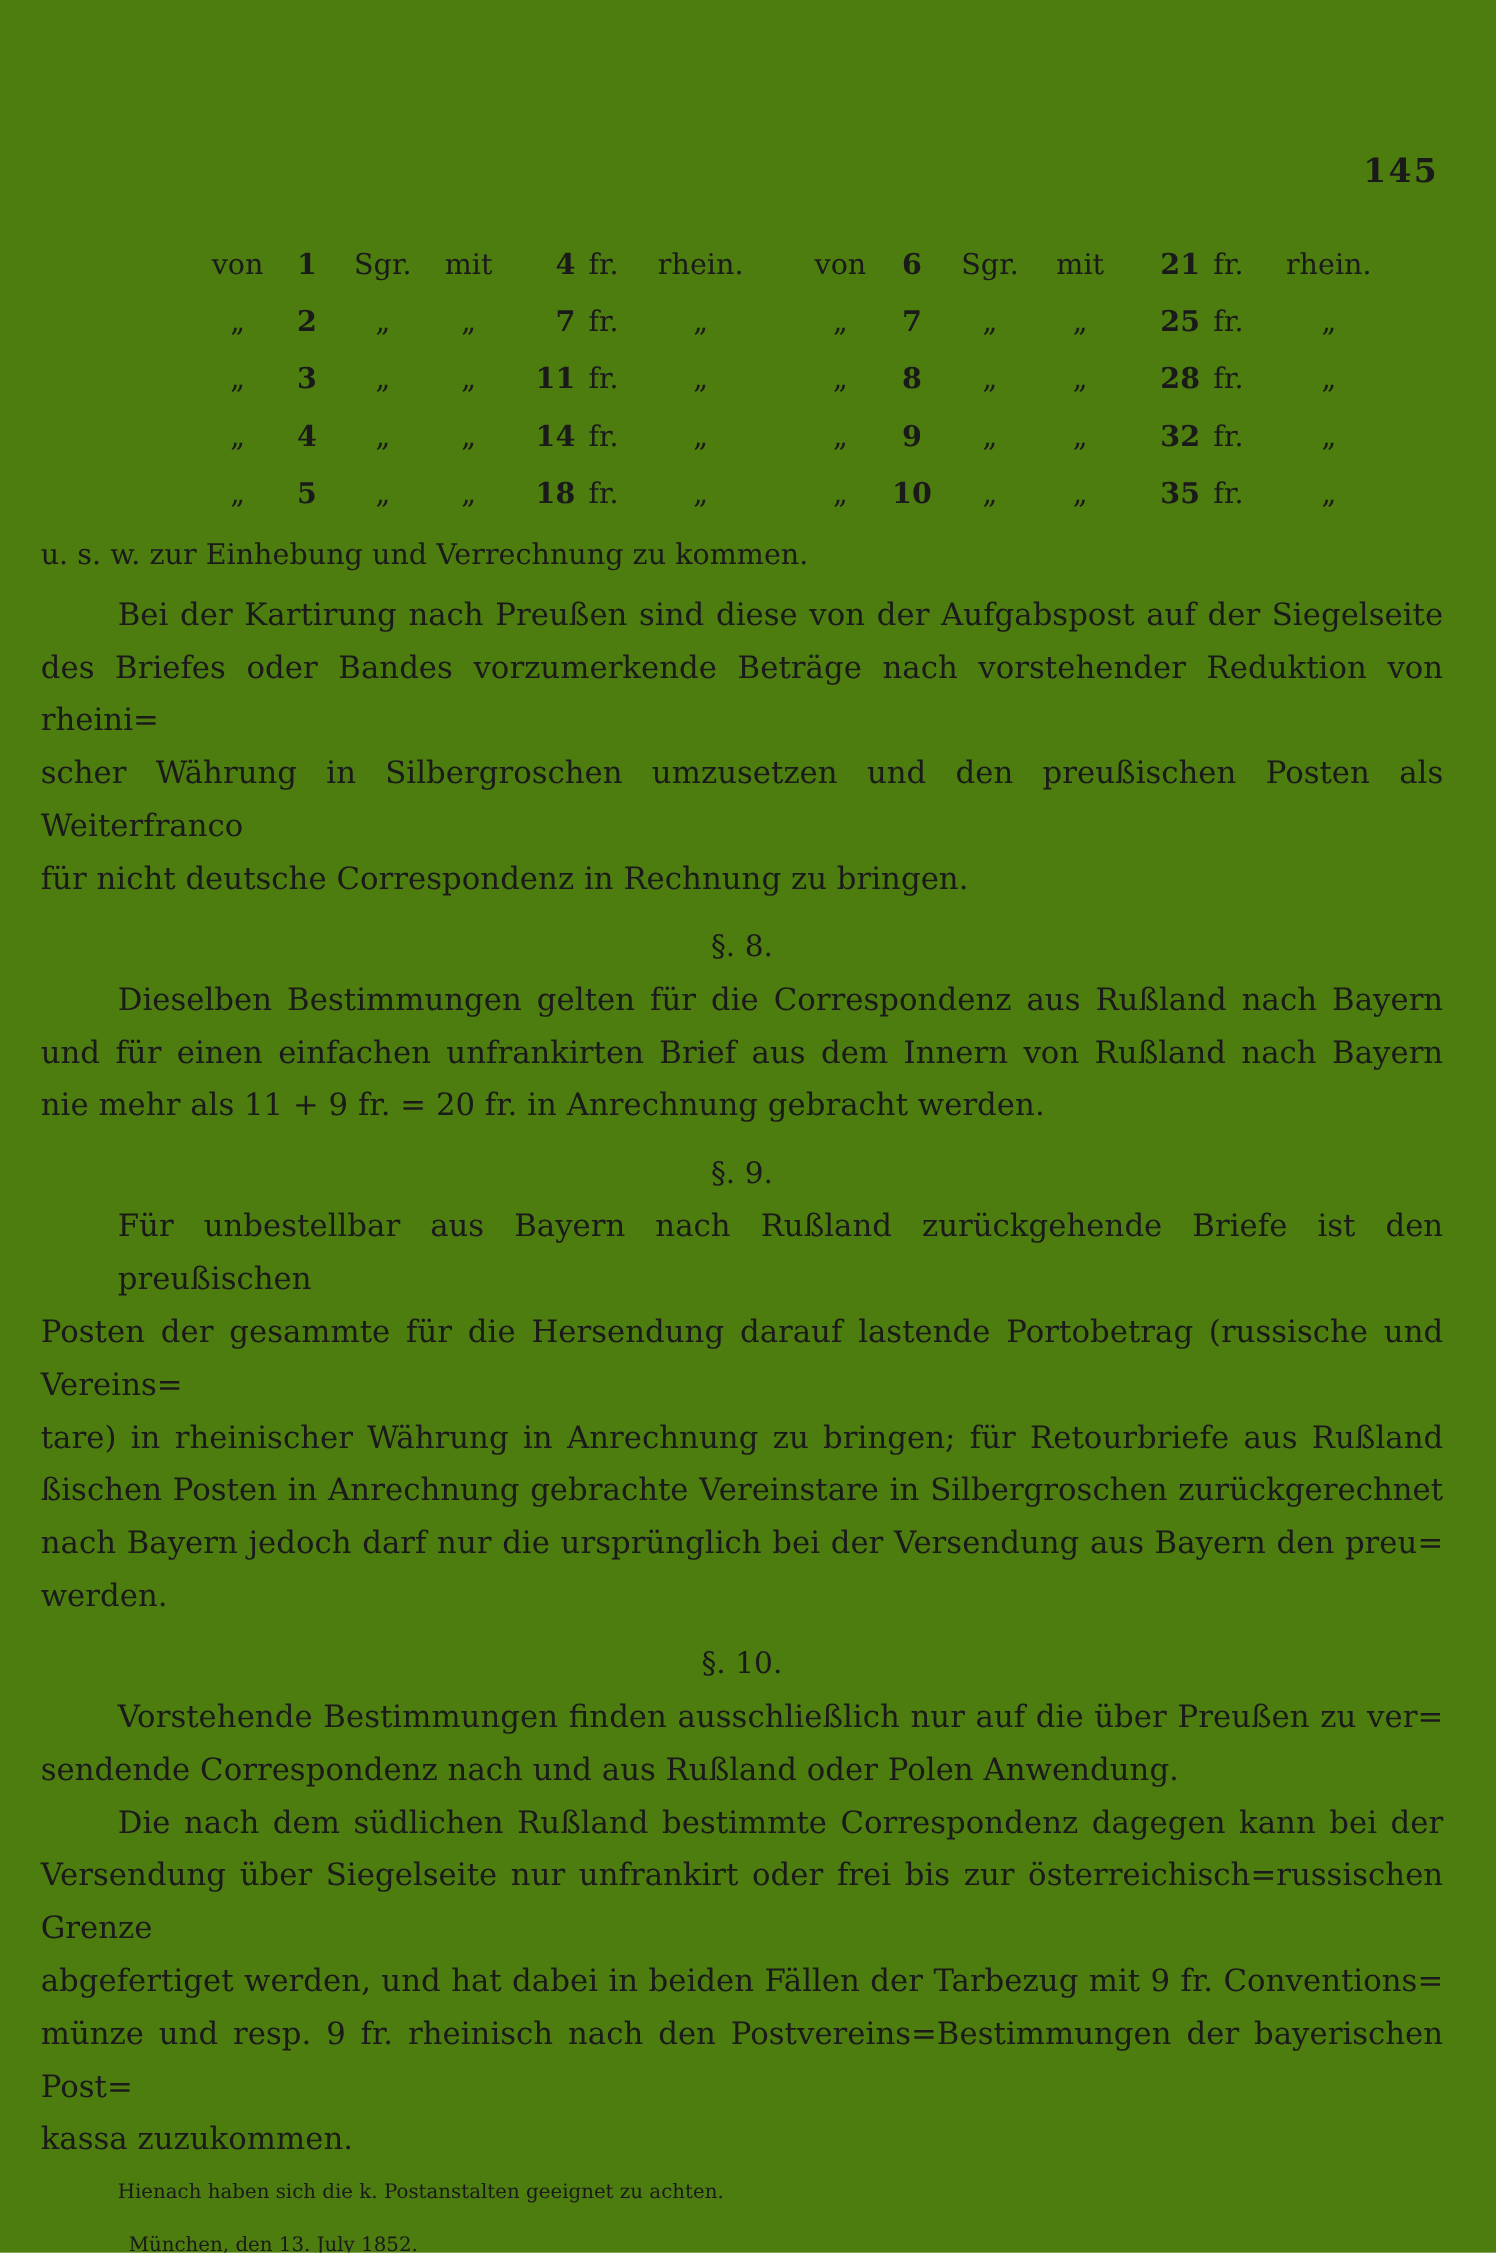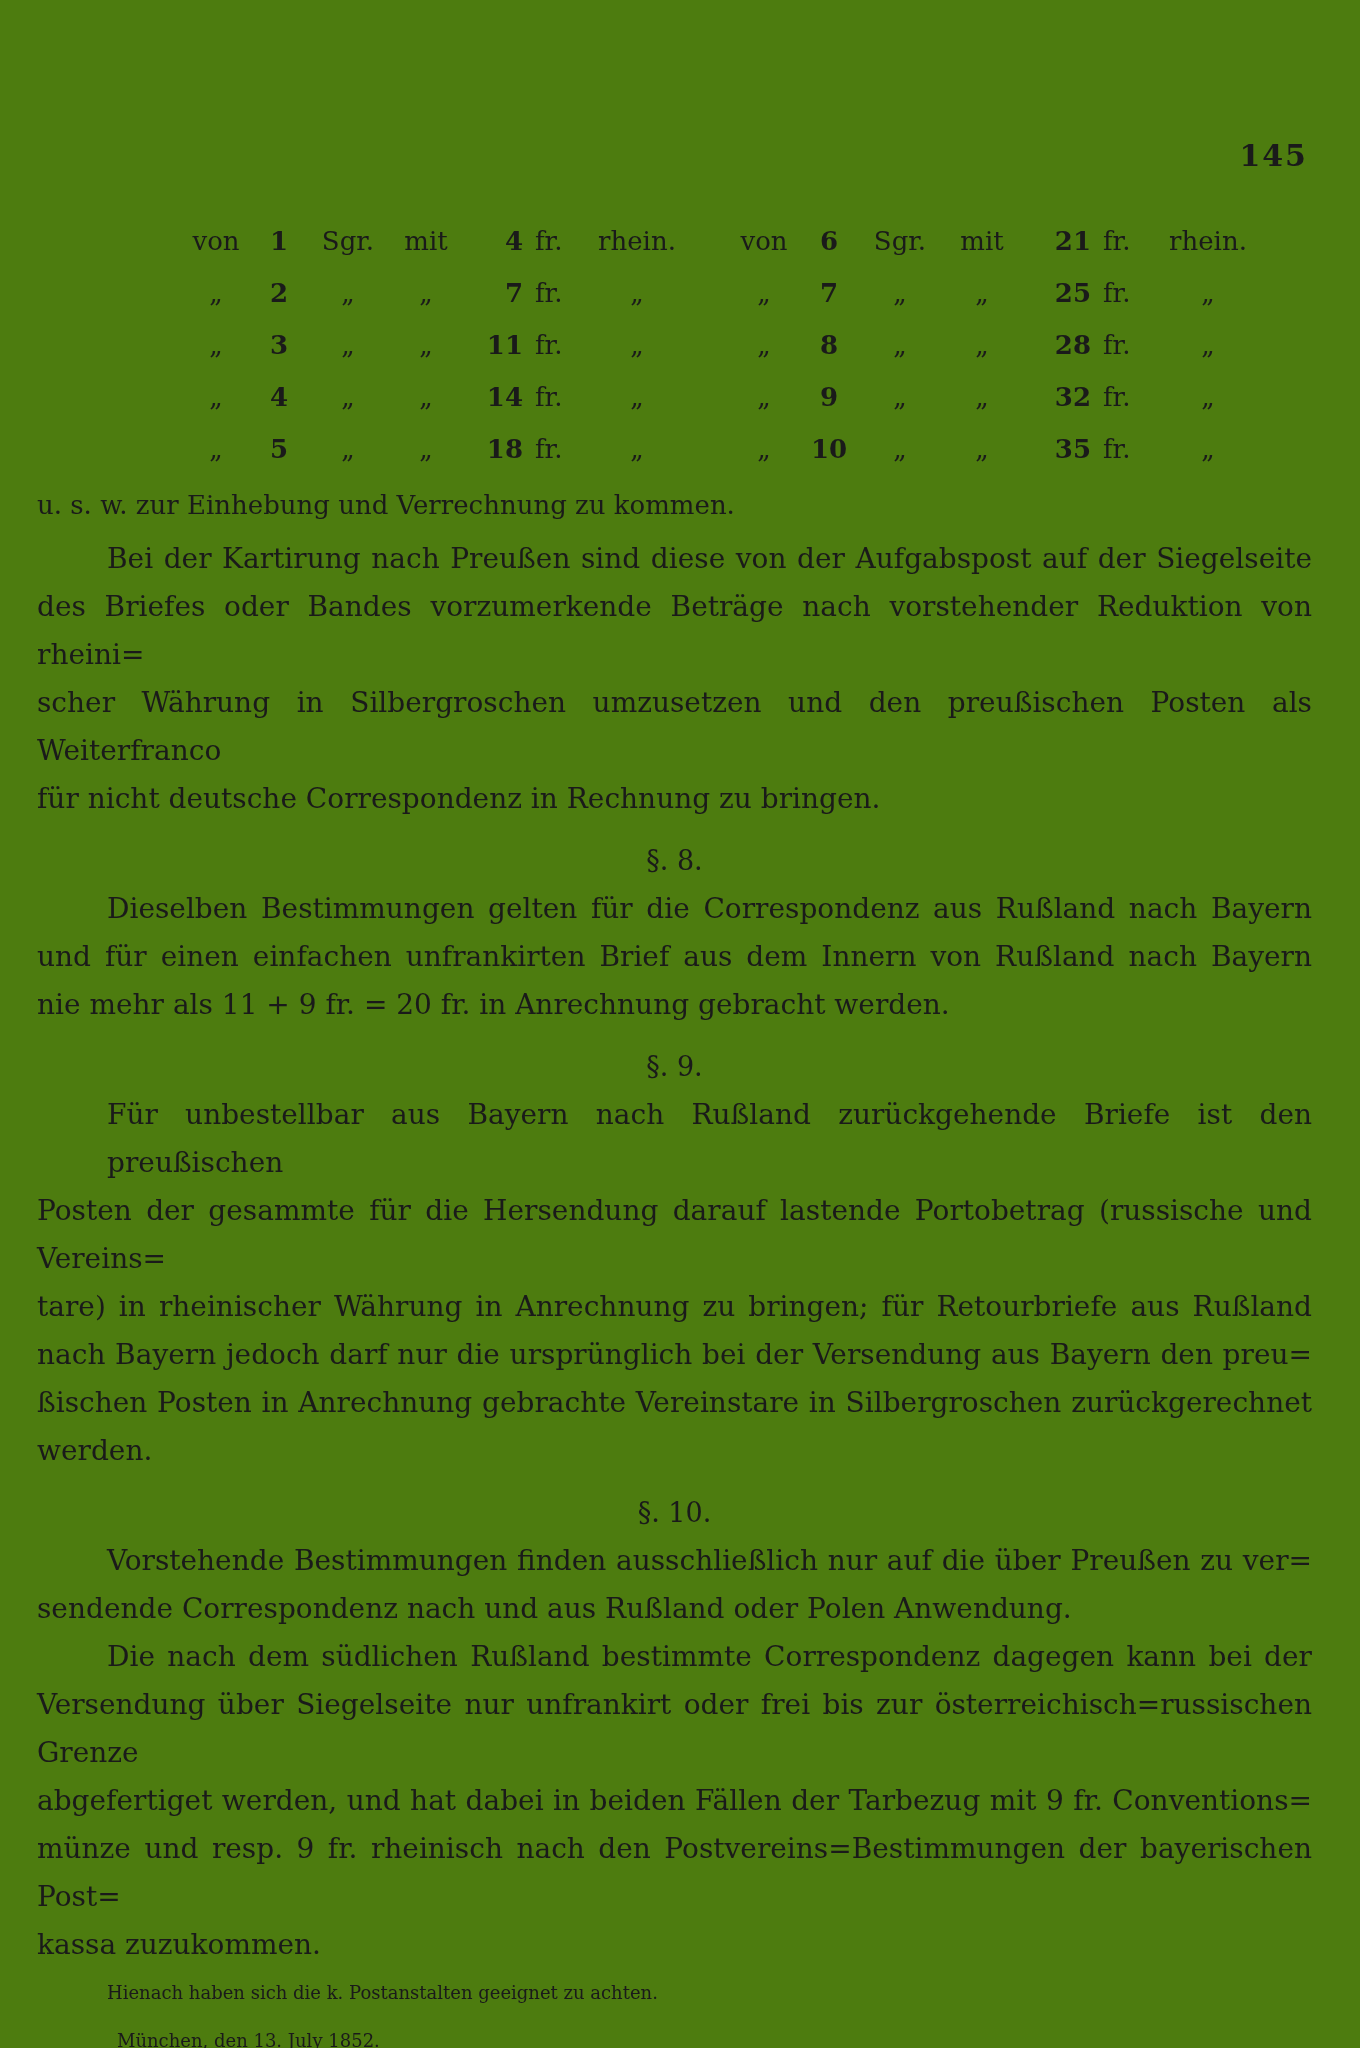--- a/index.html
+++ b/index.html
@@ -198,22 +198,22 @@
         <div class="tline">nie mehr als 11 + 9 fr. = 20 fr. in Anrechnung gebracht werden.</div>
       </div>
   </div>
 
   <div>
     <div class="sec-heading">§. 9.</div>
     <div class="para">
         <div class="tline just indent">Für unbestellbar aus Bayern nach Rußland zurückgehende Briefe ist den preußischen</div>
         <div class="tline just">Posten der gesammte für die Hersendung darauf lastende Portobetrag (russische und Vereins=</div>
         <div class="tline just">tare) in rheinischer Währung in Anrechnung zu bringen; für Retourbriefe aus Rußland</div>
+        <div class="tline just">ßischen Posten in Anrechnung gebrachte Vereinstare in Silbergroschen zurückgerechnet</div>
         <div class="tline just">nach Bayern jedoch darf nur die ursprünglich bei der Versendung aus Bayern den preu=</div>
-        <div class="tline just">ßischen Posten in Anrechnung gebrachte Vereinstare in Silbergroschen zurückgerechnet</div>
         <div class="tline">werden.</div>
       </div>
   </div>
 
   <div>
     <div class="sec-heading">§. 10.</div>
     <div class="para">
         <div class="tline just indent">Vorstehende Bestimmungen finden ausschließlich nur auf die über Preußen zu ver=</div>
         <div class="tline">sendende Correspondenz nach und aus Rußland oder Polen Anwendung.</div>
       </div>

